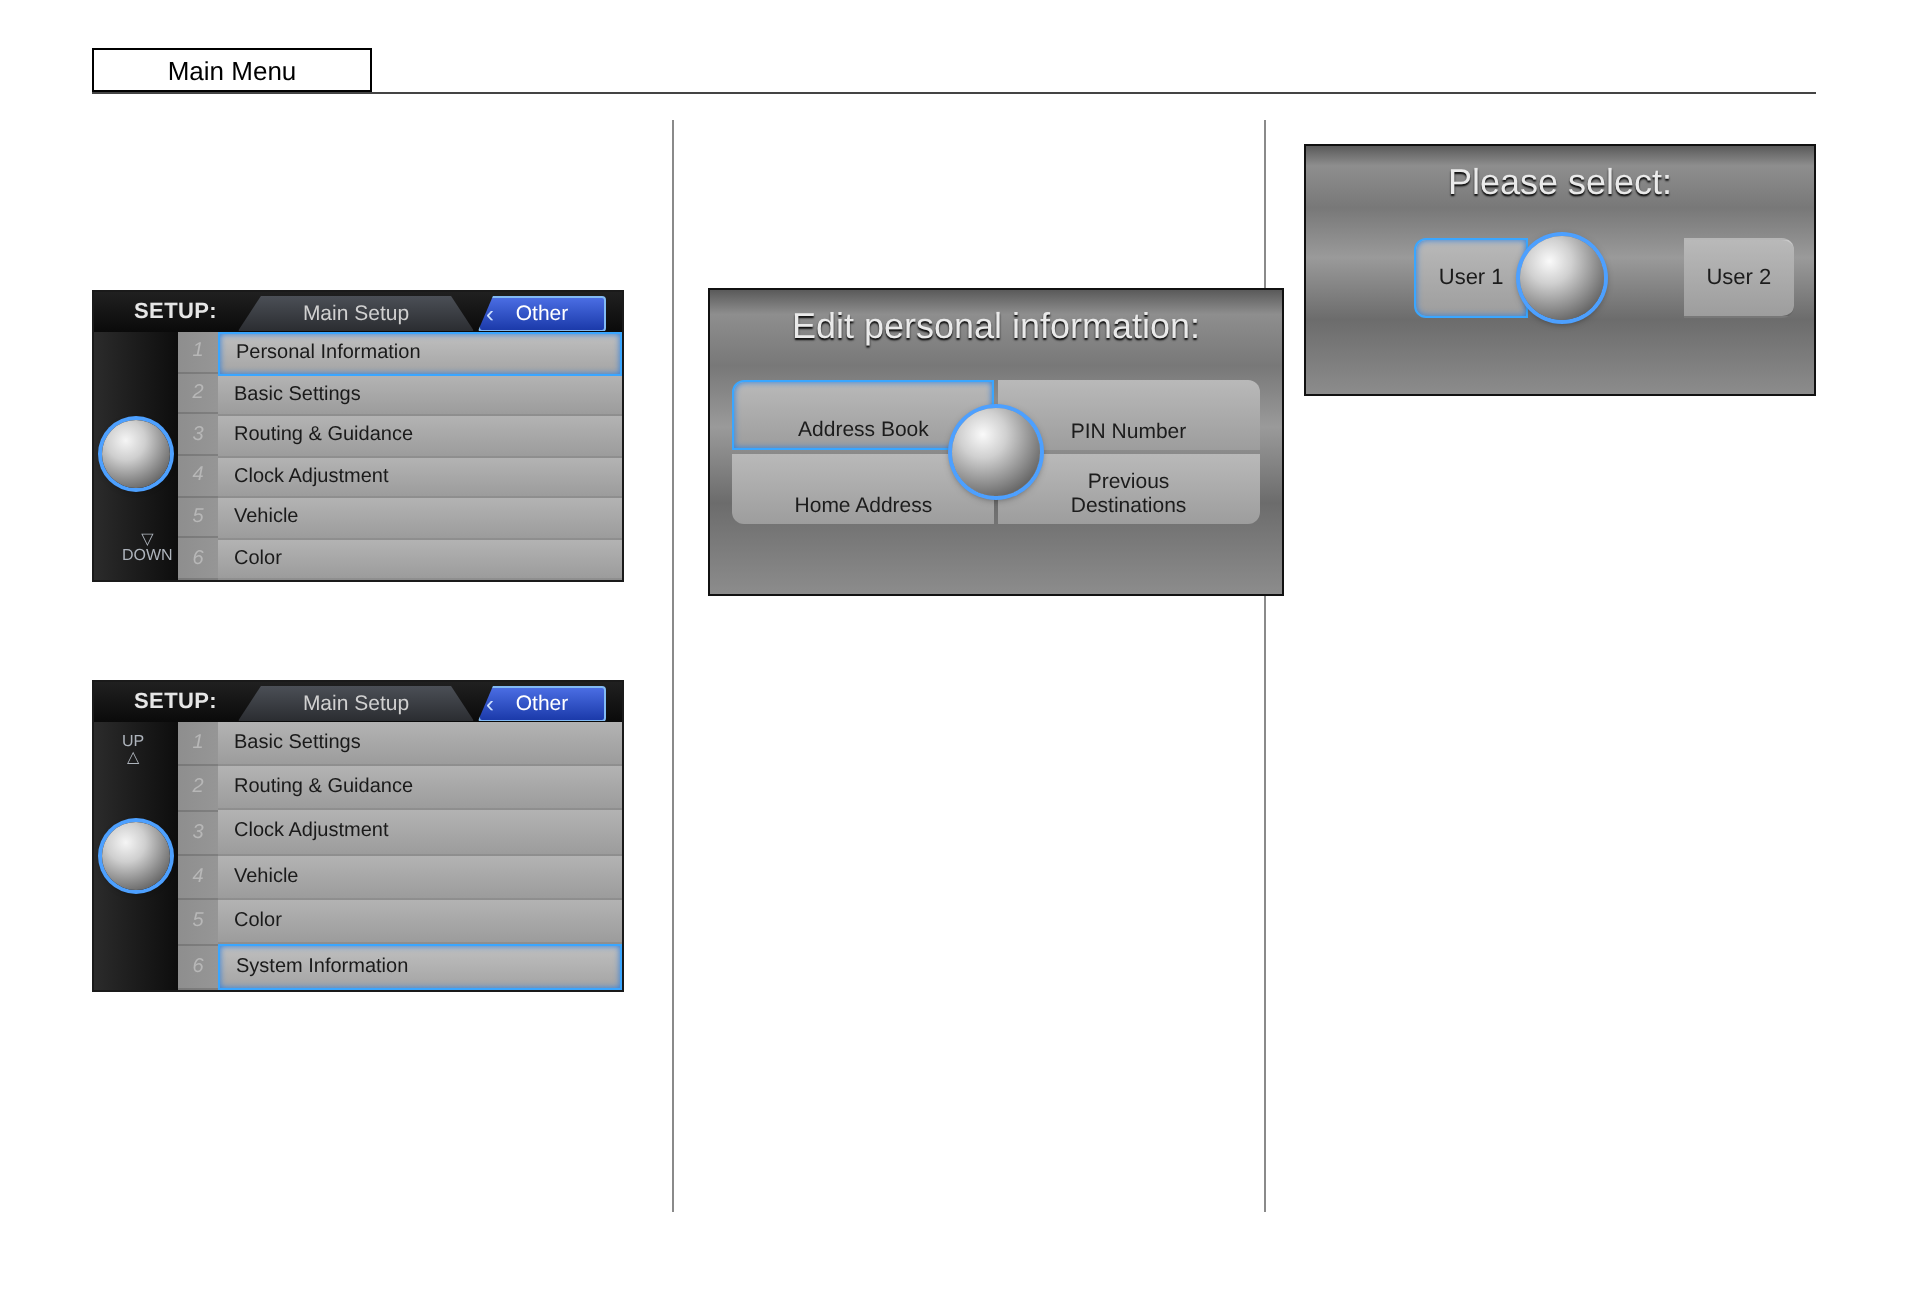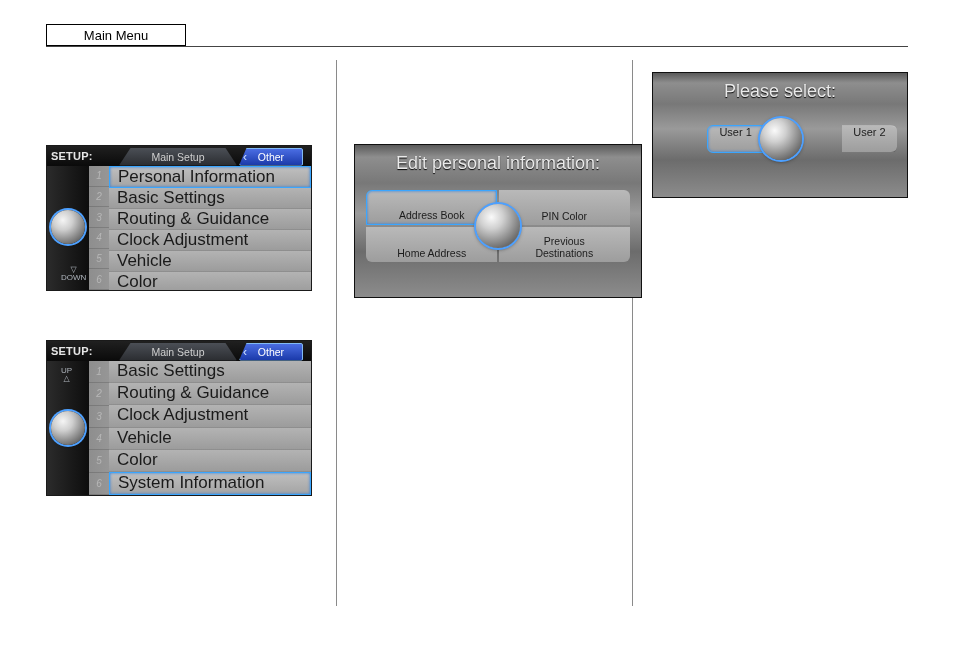--- a/index.html
+++ b/index.html
@@ -53,21 +53,21 @@
     width: 100%;
     display: flex;
     align-items: center;
     background: linear-gradient(#202020,#0a0a0a);
     position: relative;
   }
   .titlebar .setup-label {
     color: #e6e6e6;
     font-size: 11px;
     font-weight: bold;
-    padding-left: 4px;
+    padding-left: 20px;
     width: 54px;
     letter-spacing: .2px;
   }
   .tab {
     height: 18px;
     display: flex;
     align-items: center;
     justify-content: center;
     font-size: 10.5px;
     color: #d0d0d0;
@@ -125,23 +125,23 @@
     align-items:center;
     justify-content:center;
     color:#b7b7b7;
     font-style: italic;
     font-size: 10px;
     border-bottom: 1px solid rgba(0,0,0,.15);
   }
   .row-item {
     flex:1;
     display:flex;
-    align-items:flex-start;
+    align-items:center;
     padding-left: 8px;
-    font-size: 17px;
+    font-size: 10px;
     color: #1a1a1a;
     border-bottom: 1px solid rgba(0,0,0,.2);
     background: linear-gradient(#b3b3b3,#9c9c9c);
   }
   .row-item.selected {
     border: 1.5px solid #3aa6ff;
     background: linear-gradient(#bfbfbf,#a4a4a4);
     box-shadow: inset 0 0 3px #2d7fe0;
   }
   .knob {
@@ -181,23 +181,24 @@
   }
   .pill-row {
     width: 92%;
     display:flex;
     align-items:center;
     justify-content:center;
     position:relative;
   }
   .pill {
     flex:1;
-    height: 28px;
+    height: 40px;
     background: linear-gradient(#b9b9b9,#9d9d9d);
     display:flex;
+    align-items:center;
     justify-content:center;
     font-size: 11px;
     color:#1c1c1c;
     border-top:1px solid rgba(255,255,255,.25);
     border-bottom:1px solid rgba(0,0,0,.35);
     margin-left:44px;
   }
   .pill.selected {
     border: 1.5px solid #3aa6ff;
     box-shadow: inset 0 0 3px #2d7fe0;
@@ -353,21 +354,21 @@
   </div>
 </div>
 
 <div class="modal-screen" style="top:144px; left:354px; width:288px; height:154px;">
   <div class="modal-title">Edit personal information:</div>
   <div class="quad-grid">
     <div class="quad tl selected">
         <span>Address Book</span>
       </div>
     <div class="quad tr">
-        <span>PIN Color</span>
+        <span>PIN Number</span>
       </div>
     <div class="quad bl">
         <span>Home Address</span>
       </div>
     <div class="quad br">
         <span style="white-space:pre;">Previous
 Destinations</span>
       </div>
     <div class="quad-knob"></div>
   </div>

